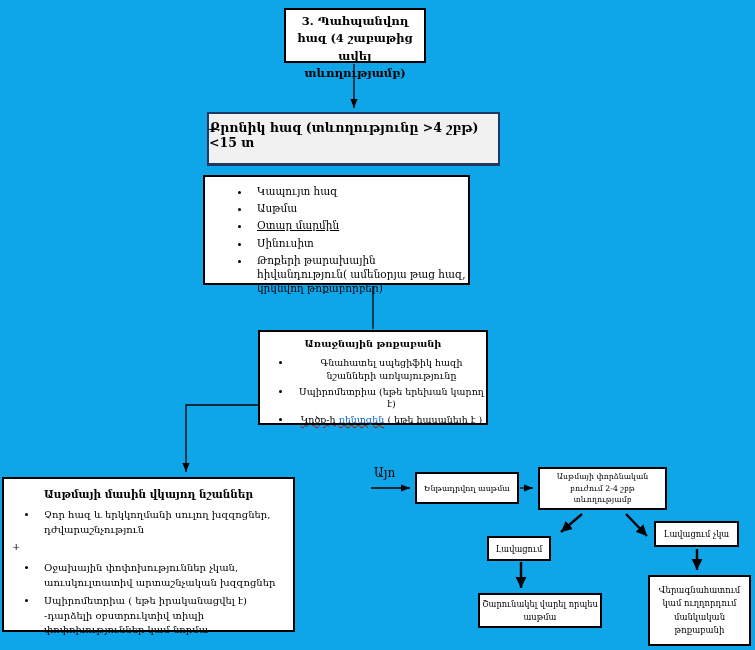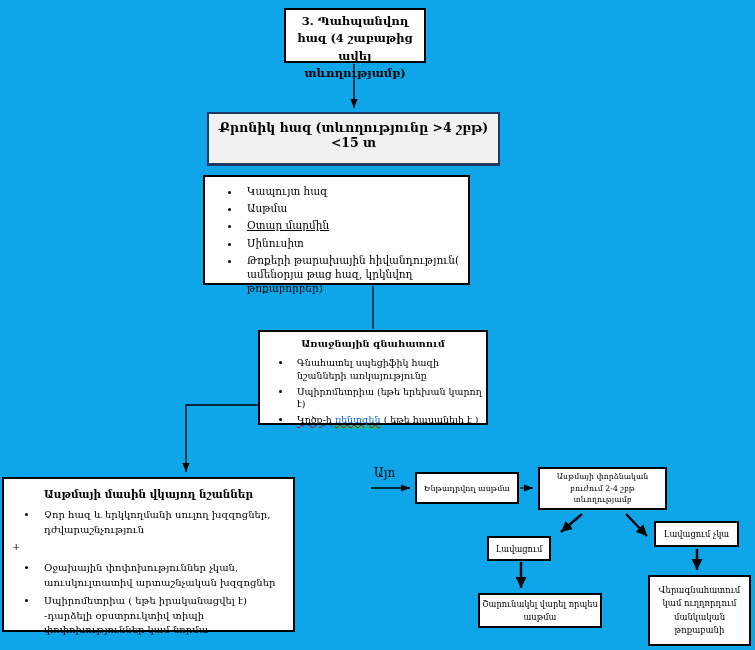--- a/index.html
+++ b/index.html
@@ -14,41 +14,41 @@
   .center{text-align:center;}
   .flex-center{display:flex;align-items:center;justify-content:center;text-align:center;}
   .bold{font-weight:bold;}
 
   
   #box-persistent{left:284px;top:8px;width:142px;height:55px;font-size:11.5px;font-weight:bold;
     line-height:1.5;text-align:center;padding:3px 4px;}
   
   #box-chronic{left:207px;top:112px;width:293px;height:54px;border:2px solid #1f3864;
     border-bottom-width:3px;background:#f1f1f2;font-size:12.5px;font-weight:bold;
-    text-align:center;padding-top:6px;}
+    padding-top:6px;}
   
   #box-causes{left:203px;top:175px;width:267px;height:110px;font-size:10.5px;}
-  #box-causes ul{margin:7px 0 0 0;padding-left:36px;}
+  #box-causes ul{margin:7px 0 0 0;padding-left:46px;}
   #box-causes li{margin-bottom:3px;line-height:1.35;padding-left:6px;}
   
   #box-assessment{left:258px;top:330px;width:230px;height:95px;font-size:9.5px;}
   #box-assessment .bx-title{font-size:9.8px;margin-top:6px;}
-  #box-assessment ul{margin:8px 0 0 0;padding-left:32px;}
+  #box-assessment ul{margin:8px 0 0 0;padding-left:32px;text-align:center;}
   #box-assessment li{margin-bottom:3px;line-height:1.35;padding-left:5px;}
   
   #box-signs{left:2px;top:477px;width:293px;height:155px;font-size:10px;}
   #box-signs .bx-title{font-size:10.5px;margin-top:9px;text-align:center;}
   #box-signs ul{margin:8px 0 0 0;padding-left:34px;}
   #box-signs li{margin-bottom:4px;line-height:1.45;padding-left:6px;}
   #box-signs .plus{margin:1px 0 3px 8px;line-height:1.2;}
 
   .u{text-decoration:underline;}
   .sp-red{text-decoration-line:underline;text-decoration-style:wavy;
     text-decoration-color:#c00000;text-decoration-thickness:1px;}
-  .sp-link{color:#0563c1;border-bottom:4px solid #14b8a6;
+  .sp-link{color:#0563c1;border-bottom:1px solid #14b8a6;
     text-decoration-line:underline;text-decoration-style:wavy;
     text-decoration-color:#c00000;text-decoration-thickness:1px;}
 
   
   #lbl-yes{position:absolute;left:374px;top:466px;font-size:12px;}
   #box-suspected{left:415px;top:472px;width:104px;height:32px;font-size:8px;}
   #box-trial{left:538px;top:467px;width:129px;height:43px;font-size:7.8px;line-height:1.5;padding:2px;}
   #box-improve{left:487px;top:536px;width:64px;height:25px;font-size:8.3px;}
   #box-noimprove{left:654px;top:521px;width:85px;height:26px;font-size:8.3px;}
   #box-continue{left:478px;top:593px;width:124px;height:35px;font-size:8.3px;line-height:1.5;}
@@ -102,21 +102,21 @@
     <ul>
       <li>Կապույտ հազ</li>
       <li>Ասթմա</li>
       <li class="u">Օտար մարմին</li>
       <li>Սինուսիտ</li>
       <li>Թոքերի թարախային հիվանդություն( ամենօրյա թաց հազ, կրկնվող թոքաբորբեր)</li>
     </ul>
   </div>
 
   <div class="box" id="box-assessment">
-    <div class="bx-title bold center">Առաջնային գնահատում</div>
+    <div class="bx-title bold center">Առաջնային թոքաբանի</div>
     <ul>
       <li>Գնահատել սպեցիֆիկ հազի նշանների առկայությունը</li>
       <li>Սպիրոմետրիա (եթե երեխան կարող է)</li>
       <li>
         <span class="sp-red">Կրծք-ի</span>
         <span class="sp-link">ռենտգեն</span>
         <span>( եթե հասանելի է )</span>
       </li>
     </ul>
   </div>

